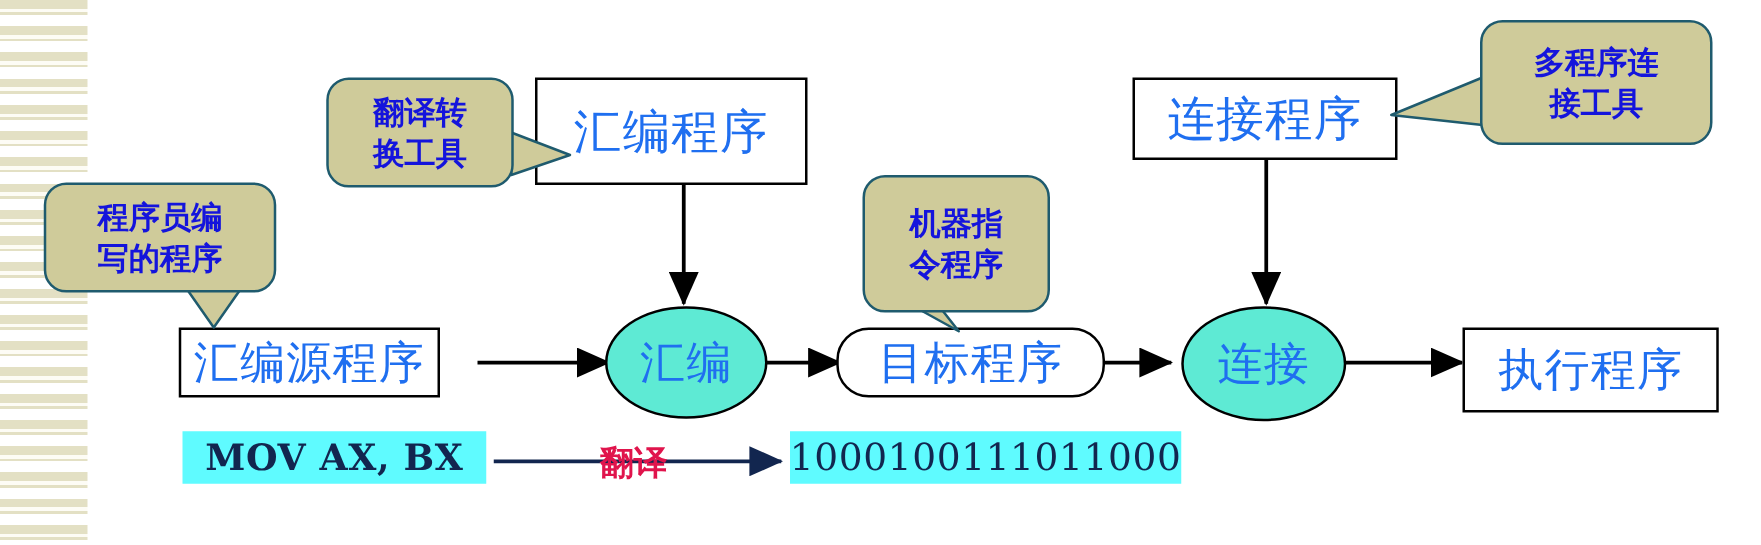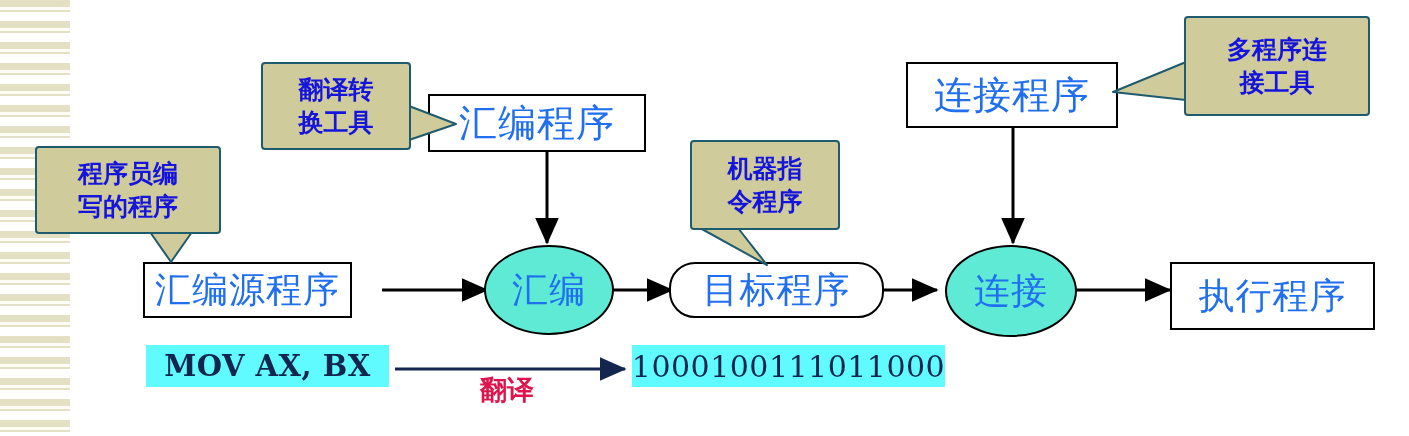--- a/index.html
+++ b/index.html
@@ -66,21 +66,21 @@
     white-space: nowrap;
     z-index: 5;
   }
 
   
   .callout {
     position: absolute;
     box-sizing: border-box;
     background: #cfcb9a;
     border: 2px solid #1f5b6e;
-    border-radius: 4px;
+    border-radius: 18px;
     color: #1414dc;
     font-family: "DejaVu Sans", "Liberation Sans", sans-serif;
     font-weight: bold;
     text-align: center;
     display: flex;
     flex-direction: column;
     align-items: center;
     justify-content: center;
     line-height: 1.32;
     z-index: 8;
@@ -163,21 +163,21 @@
 
     <path d="M 150 232 L 192 232 L 171 262 Z" fill="#cfcb9a" stroke="#1f5b6e" stroke-width="2" stroke-linejoin="round"></path>
 
     <path d="M 409 106 L 409 140 L 456 124 Z" fill="#cfcb9a" stroke="#1f5b6e" stroke-width="2" stroke-linejoin="round"></path>
 
     <path d="M 700 228 L 738 228 L 767 265 Z" fill="#cfcb9a" stroke="#1f5b6e" stroke-width="2" stroke-linejoin="round"></path>
 
     <path d="M 1186 62 L 1186 100 L 1113 92 Z" fill="#cfcb9a" stroke="#1f5b6e" stroke-width="2" stroke-linejoin="round"></path>
   </svg>
 
-  <div class="node-box" style="left:428px; top:62px; width:218px; height:58px; font-size:38px;margin-top:32px;">
+  <div class="node-box" style="left:428px; top:62px; width:218px; height:86px; font-size:38px;">
     <span>汇编程序</span>
   </div>
 
   <div class="node-box" style="left:906px; top:62px; width:212px; height:66px; font-size:38px;">
     <span>连接程序</span>
   </div>
 
   <div class="node-box" style="left:143px; top:262px; width:209px; height:56px; font-size:36px;">
     <span>汇编源程序</span>
   </div>
@@ -201,35 +201,35 @@
   <div class="callout" style="left:35px; top:146px; width:186px; height:88px; font-size:25px;">
     <span>程序员编</span>
     <span>写的程序</span>
   </div>
 
   <div class="callout" style="left:261px; top:62px; width:150px; height:88px; font-size:25px;">
     <span>翻译转</span>
     <span>换工具</span>
   </div>
 
-  <div class="callout" style="left:690px; top:140px; width:150px; height:90px; font-size:25px;">
+  <div class="callout" style="left:690px; top:140px; width:150px; height:110px; font-size:25px;">
     <span>机器指</span>
     <span>令程序</span>
   </div>
 
   <div class="callout" style="left:1184px; top:16px; width:186px; height:100px; font-size:25px;">
     <span>多程序连</span>
     <span>接工具</span>
   </div>
 
   <div class="code-chip chip-asm" style="left:146px; top:345px; width:243px; height:42px; font-size:29px;">
     <span>MOV  AX, BX</span>
   </div>
 
-  <div class="translate-label" style="left:480px; top:352px; font-size:27px;margin-top:20px;">
+  <div class="translate-label" style="left:480px; top:352px; font-size:27px;">
     <span>翻译</span>
   </div>
 
   <div class="code-chip chip-bin" style="left:632px; top:345px; width:313px; height:42px; font-size:30px;">
     <span>1000100111011000</span>
   </div>
 
 </div>
 
 </body></html>

